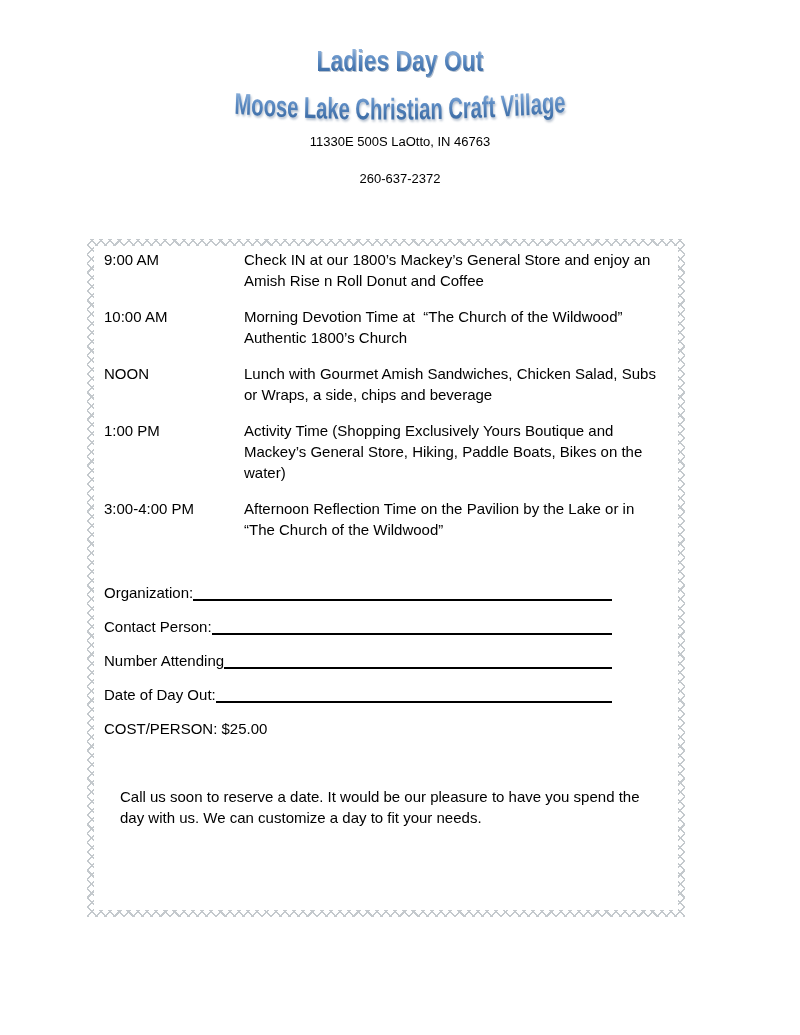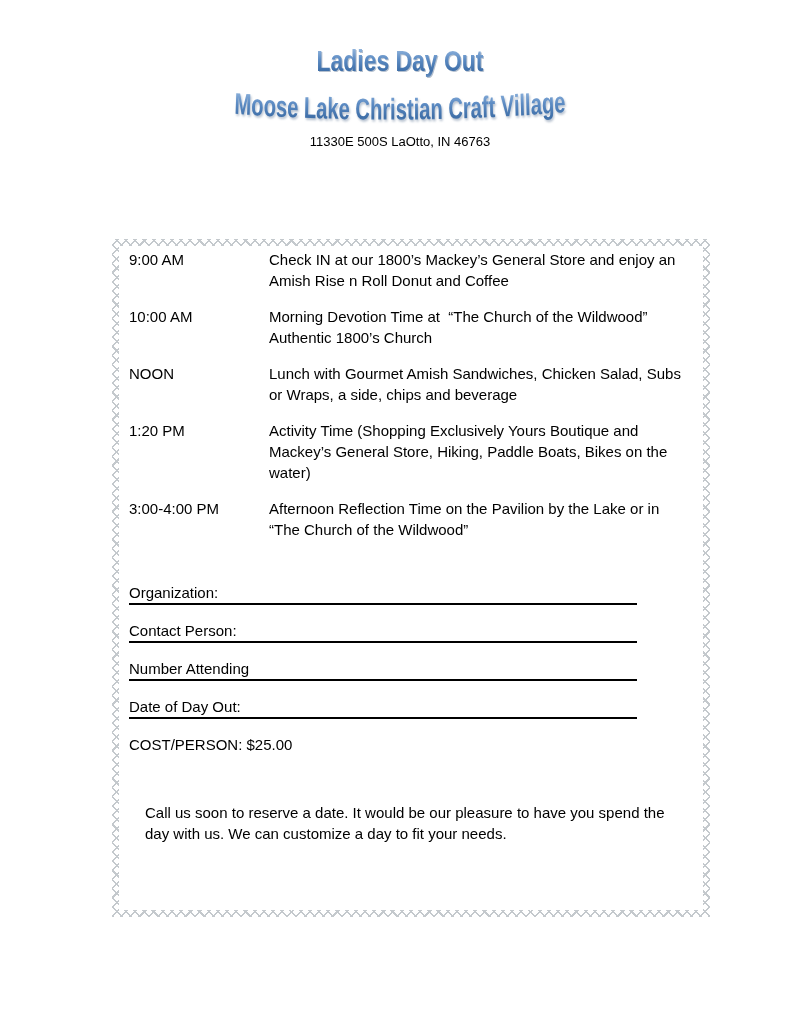--- a/index.html
+++ b/index.html
@@ -15,39 +15,39 @@
 
   .address, .phone {
     position:absolute; left:0; width:800px; text-align:center;
     font-size:13px; line-height:22px; color:#000;
   }
   .address { top:131px; }
   .phone   { top:168px; }
 
   
   .box {
-    position:absolute; left:112px; top:239px; width:598px; height:678px;
+    position:absolute; left:87px; top:239px; width:598px; height:678px;
     box-sizing:border-box;
     background:
       repeating-linear-gradient(45deg,  #c4c9cd 0 1.5px, transparent 1.5px 6.5px),
       repeating-linear-gradient(-45deg, #c4c9cd 0 1.5px, transparent 1.5px 6.5px);
   }
   .box-inner {
     position:absolute; left:7px; top:7px; right:7px; bottom:7px;
     background:#fff; padding:3px 10px; box-sizing:border-box;
     display:flex; flex-direction:column;
     font-size:15px; line-height:21px;
   }
 
   .sched-row { display:flex; margin-bottom:15px; }
   .sched-row .time { width:140px; flex:0 0 140px; }
   .sched-row .desc { width:422px; flex:0 0 422px; white-space:pre-wrap; }
 
   .form-section { margin-top:27px; }
-  .form-row { display:flex; width:508px; margin-bottom:13px;flex-direction:column; }
+  .form-row { display:flex; width:508px; margin-bottom:13px; }
   .form-row .flabel { white-space:nowrap; }
   .form-row .fill-line { flex:1 1 auto; border-bottom:2px solid #000; margin-bottom:2px; }
   .cost { margin-top:0; }
 
   .notes { margin-top:47px; width:560px; }
   .note { margin:0 0 13px 16px; }
 </style>
 </head>
 <body>
 
@@ -74,38 +74,39 @@
         <stop offset="1" stop-color="#6b94c4"></stop>
       </linearGradient>
       <path id="wavepath" d="M 18 30 Q 330 50 642 28" fill="none"></path>
     </defs>
     <text class="wa-text" font-size="30" fill="url(#g2)">
       <textPath href="#wavepath" startOffset="50%" text-anchor="middle">Moose Lake Christian Craft Village</textPath>
     </text>
   </svg>
 
   <div class="address">11330E 500S LaOtto, IN 46763</div>
+  <div class="phone">260-637-2372</div>
 
   <div class="box">
     <div class="box-inner">
 
       <div class="sched-row">
         <div class="time">9:00 AM</div>
         <div class="desc">Check IN at our 1800’s Mackey’s General Store and enjoy an Amish Rise n Roll Donut and Coffee</div>
       </div>
       <div class="sched-row">
         <div class="time">10:00 AM</div>
         <div class="desc">Morning Devotion Time at  “The Church of the Wildwood” Authentic 1800’s Church</div>
       </div>
       <div class="sched-row">
         <div class="time">NOON</div>
         <div class="desc">Lunch with Gourmet Amish Sandwiches, Chicken Salad, Subs or Wraps, a side, chips and beverage</div>
       </div>
       <div class="sched-row">
-        <div class="time">1:20 PM</div>
+        <div class="time">1:00 PM</div>
         <div class="desc">Activity Time (Shopping Exclusively Yours Boutique and Mackey’s General Store, Hiking, Paddle Boats, Bikes on the water)</div>
       </div>
       <div class="sched-row">
         <div class="time">3:00-4:00 PM</div>
         <div class="desc">Afternoon Reflection Time on the Pavilion by the Lake or in “The Church of the Wildwood”</div>
       </div>
 
       <div class="form-section">
         <div class="form-row">
           <span class="flabel">Organization:</span>

